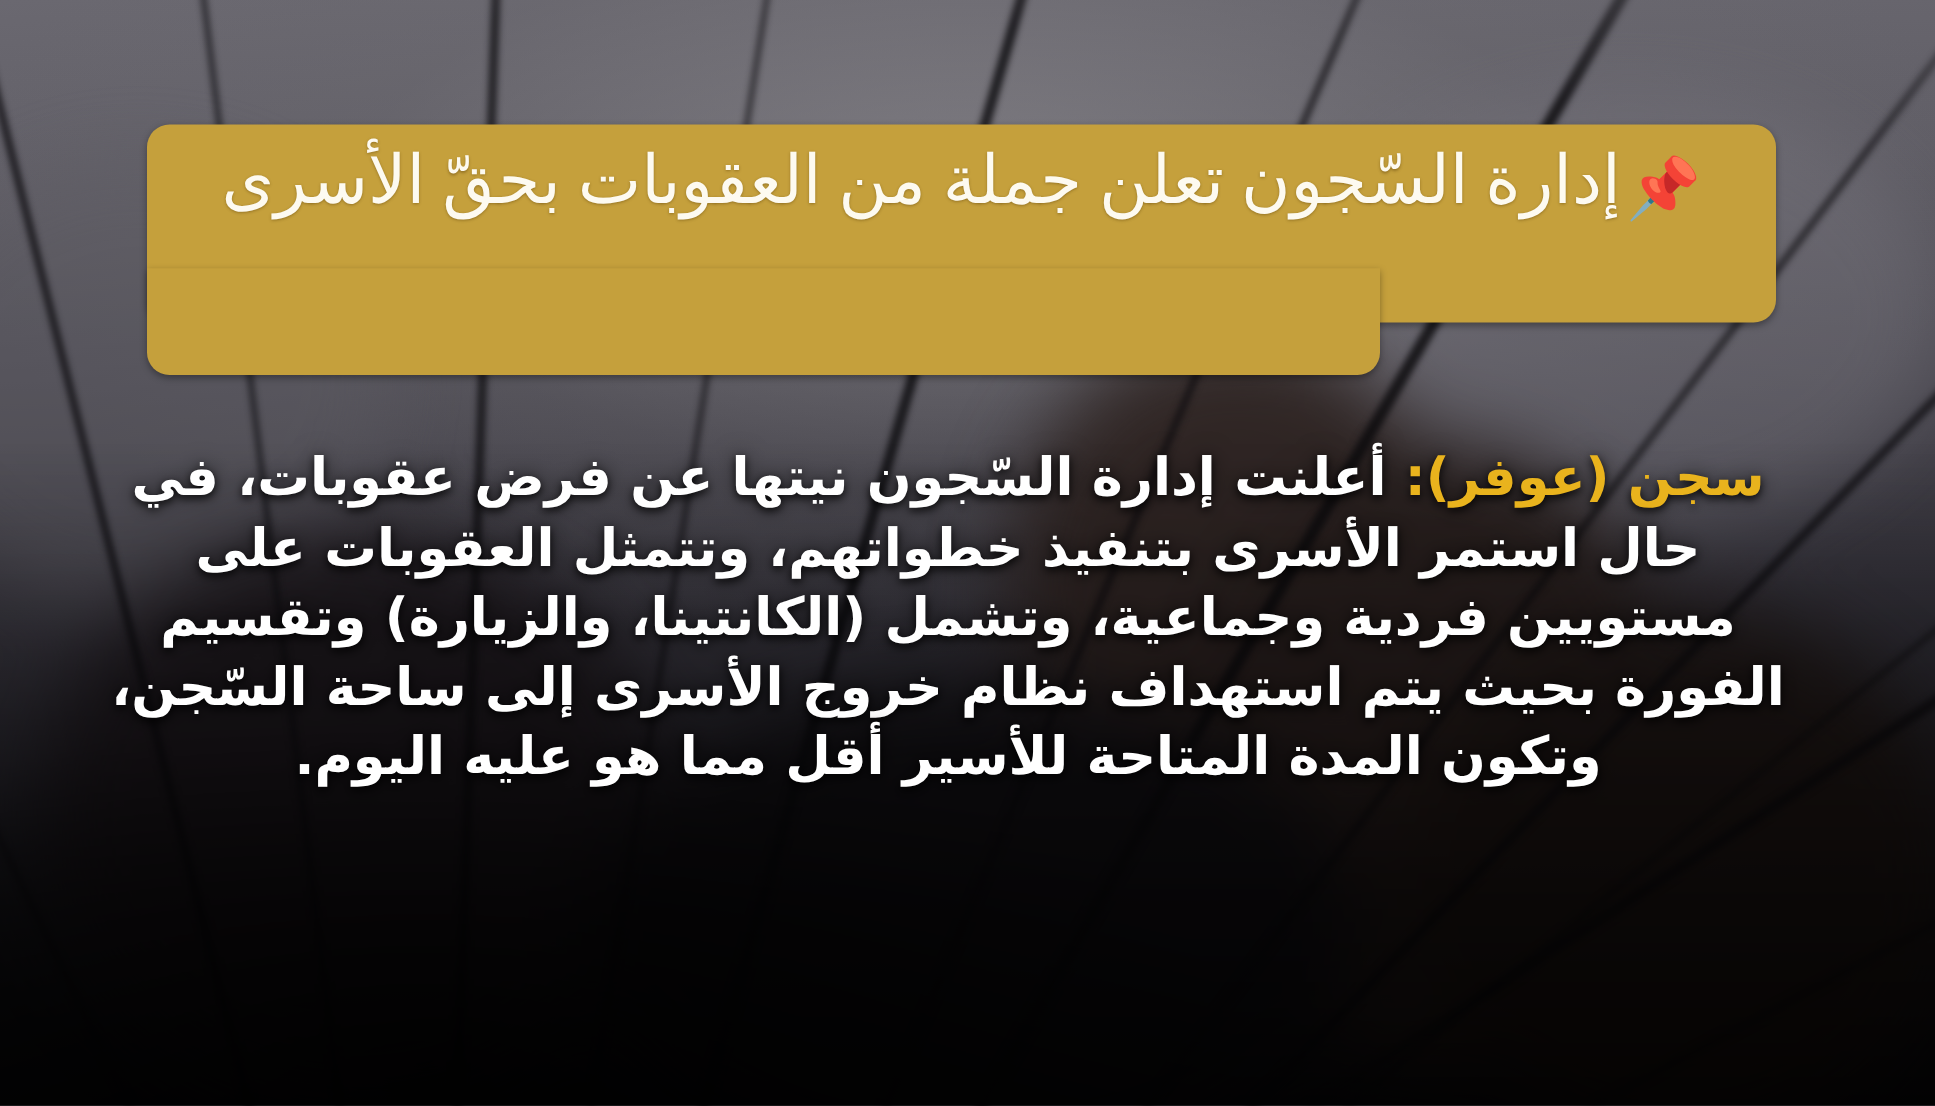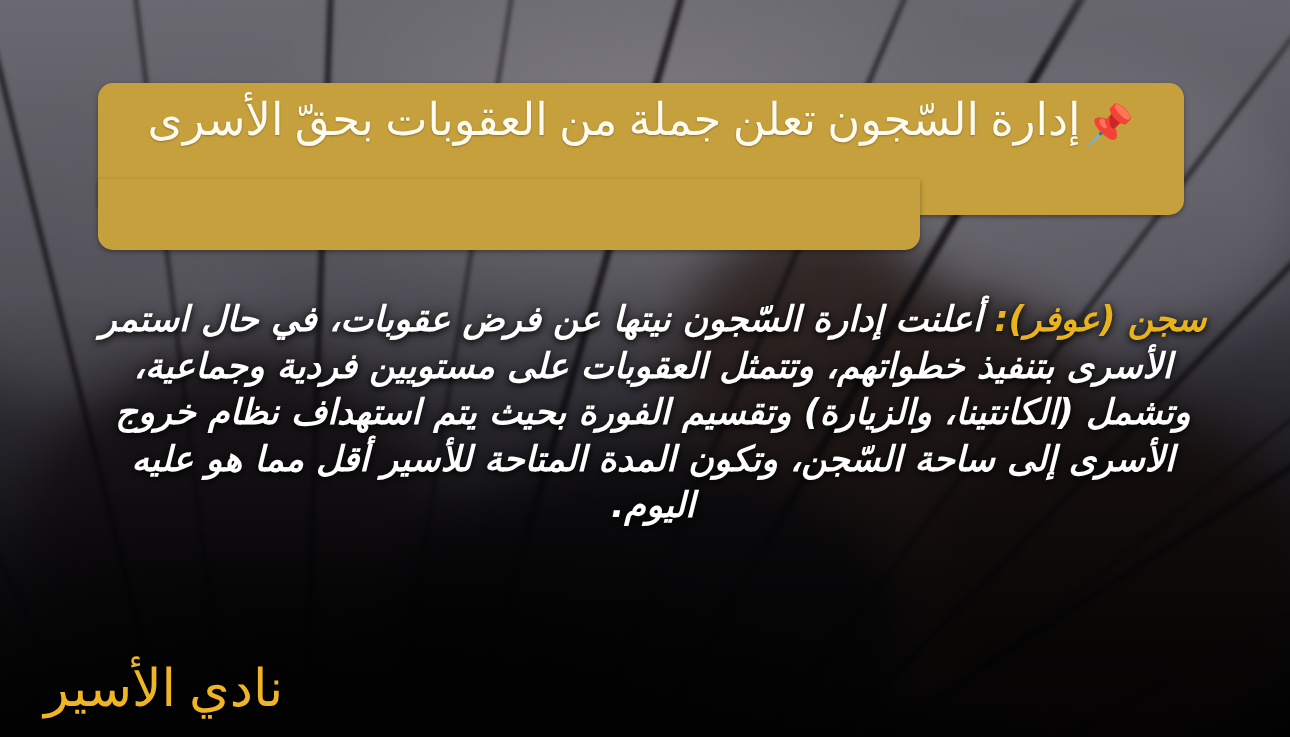--- a/index.html
+++ b/index.html
@@ -96,31 +96,30 @@
   .headline-line { display:block; }
   #pin-icon {
     font-size:40px; line-height:1;
     vertical-align:-4px; margin-left:4px;
     text-shadow:none;
   }
 
   
   #body-text {
     position:absolute;
-    left:94px; top:296px;
+    left:73px; top:296px;
     width:1118px;
     text-align:center;
     font-family:"DejaVu Sans", "Liberation Sans", sans-serif;
     font-weight:bold;
     font-size:35px;
     line-height:1.33;
     color:#ffffff;
     text-shadow:0 2px 6px rgba(0,0,0,.85), 0 0 14px rgba(0,0,0,.55);
     direction:rtl;
-    font-style:italic;
   }
   #lede { color:#e9b31d; }
 
   
   #footer-signature {
     position:absolute;
     left:44px; bottom:22px;
     font-family:"Liberation Serif", "DejaVu Serif", serif;
     font-size:52px; line-height:1;
     color:#f0b525;
@@ -166,15 +165,14 @@
     <div class="banner-slab slab-bottom"></div>
     <div class="banner-slab slab-join"></div>
 
     <div id="headline-text">
       <span class="headline-line"><span id="pin-icon">📌</span><span>إدارة السّجون تعلن جملة من العقوبات بحقّ الأسرى</span></span>
     </div>
   </div>
 
   <p id="body-text"><span id="lede">سجن (عوفر):</span><span> أعلنت إدارة السّجون نيتها عن فرض عقوبات، في حال استمر الأسرى بتنفيذ خطواتهم، وتتمثل العقوبات على مستويين فردية وجماعية، وتشمل (الكانتينا، والزيارة) وتقسيم الفورة بحيث يتم استهداف نظام خروج الأسرى إلى ساحة السّجن، وتكون المدة المتاحة للأسير أقل مما هو عليه اليوم.</span></p>
 
-  <div id="footer-signature">نادي الأسير</div>
 
 </div>
 
 </body></html>

